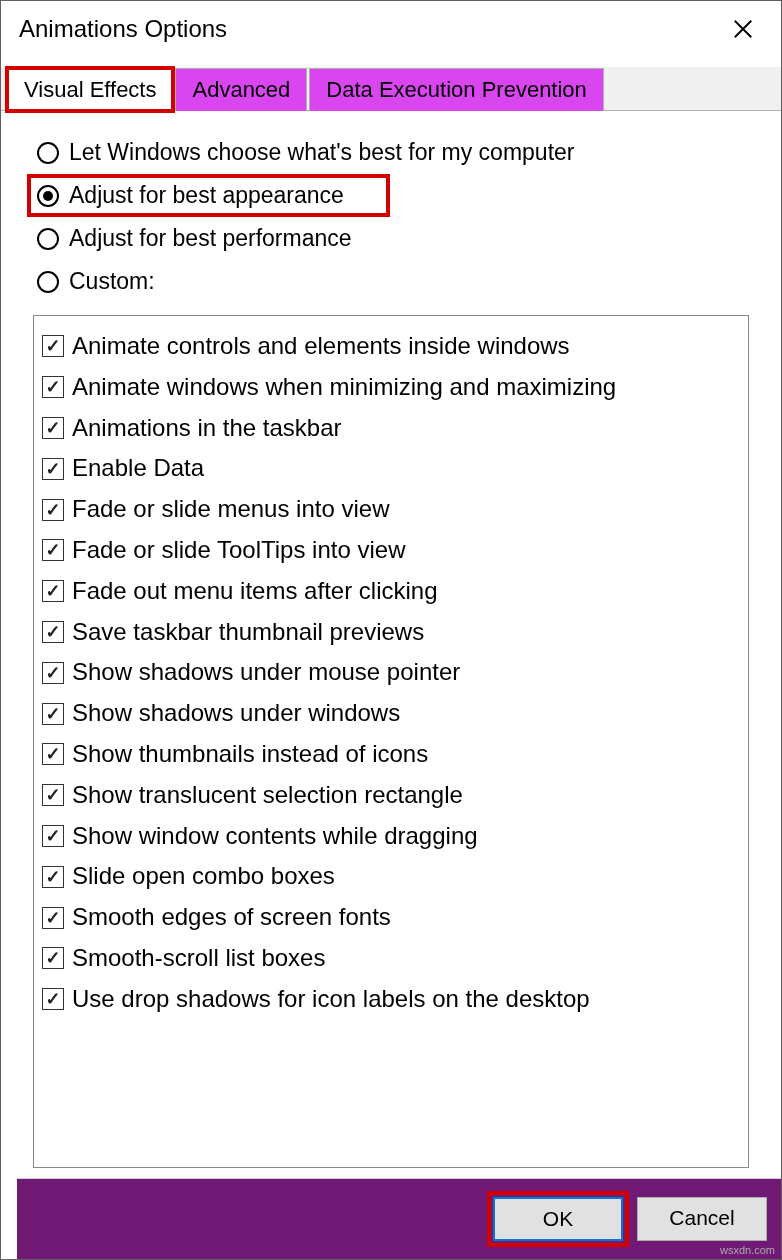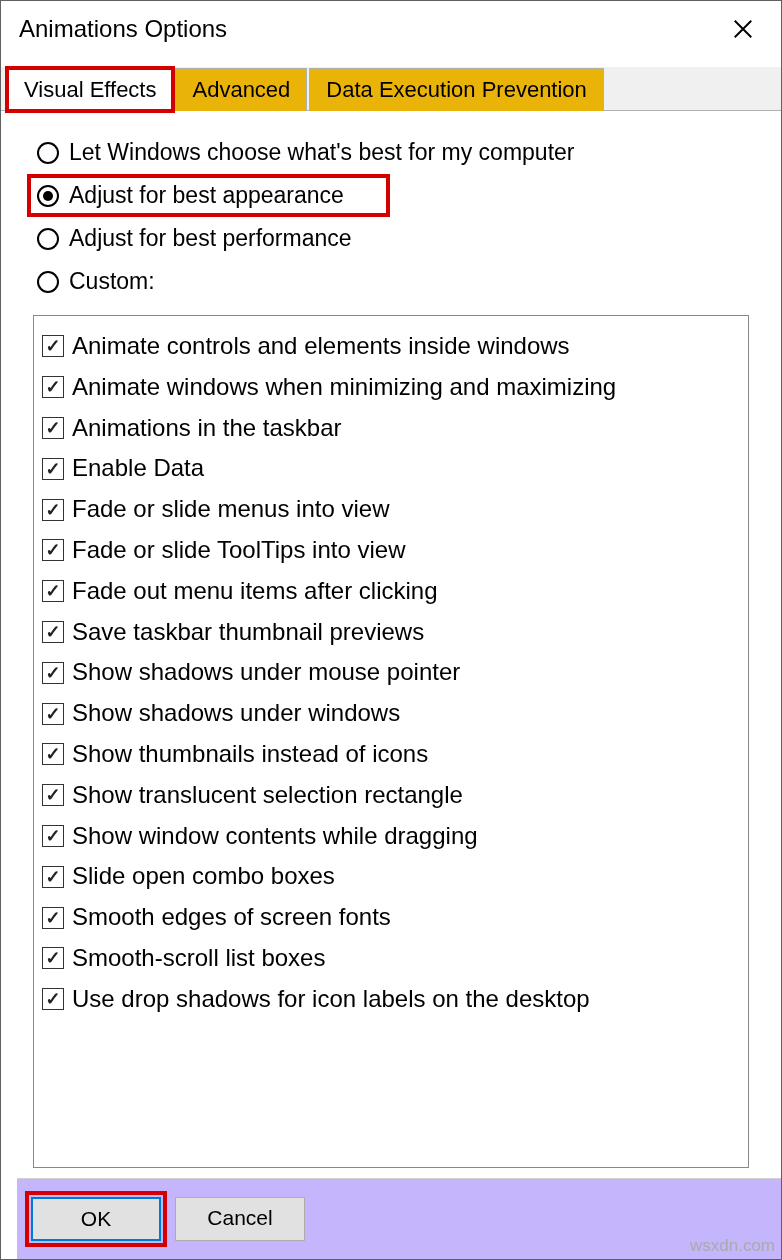--- a/index.html
+++ b/index.html
@@ -37,21 +37,21 @@
     display: flex;
     padding: 0 6px;
     margin-top: 10px;
     border-bottom: 1px solid #b0b0b0;
     background: #f0f0f0;
   }
   .tab {
     padding: 8px 16px;
     border: 1px solid #b0b0b0;
     border-bottom: none;
-    background: #eab308;
+    background: #d946ef;
     margin-right: 2px;
     font-size: 22px;
     position: relative;
     top: 1px;
     cursor: pointer;
   }
   .tab.active {
     background: #ffffff;
   }
   .tab.highlight {
@@ -122,24 +122,24 @@
     flex-shrink: 0;
   }
   .check-row.checked .chk::after {
     content: "✓";
     font-size: 18px;
     line-height: 1;
     color: #222;
     font-weight: bold;
   }
   .buttons {
-    display: flex; 
+    display: flex; justify-content: flex-end;
     gap: 14px;
     padding: 18px 14px;
-    background: #c4b5fd;
+    background: #701a75;
     border-top: 1px solid #d0d0d0;
     margin-left: 16px;
   }
   .btn {
     min-width: 130px;
     padding: 8px 10px;
     text-align: center;
     font-size: 21px;
     background: #e1e1e1;
     border: 1px solid #adadad;
@@ -148,21 +148,21 @@
   .btn.default {
     border: 2px solid #0078d7;
   }
   .btn.highlight {
     outline: 4px solid #d40000;
     outline-offset: 2px;
   }
   .watermark {
     position: absolute;
     bottom: 3px; right: 6px;
-    font-size: 17px;
+    font-size: 11px;
     color: #aaa;
   }
 </style>
 </head>
 <body>
 
 <div class="window">
 
   <div class="titlebar">
     <span class="title">Animations Options</span>

